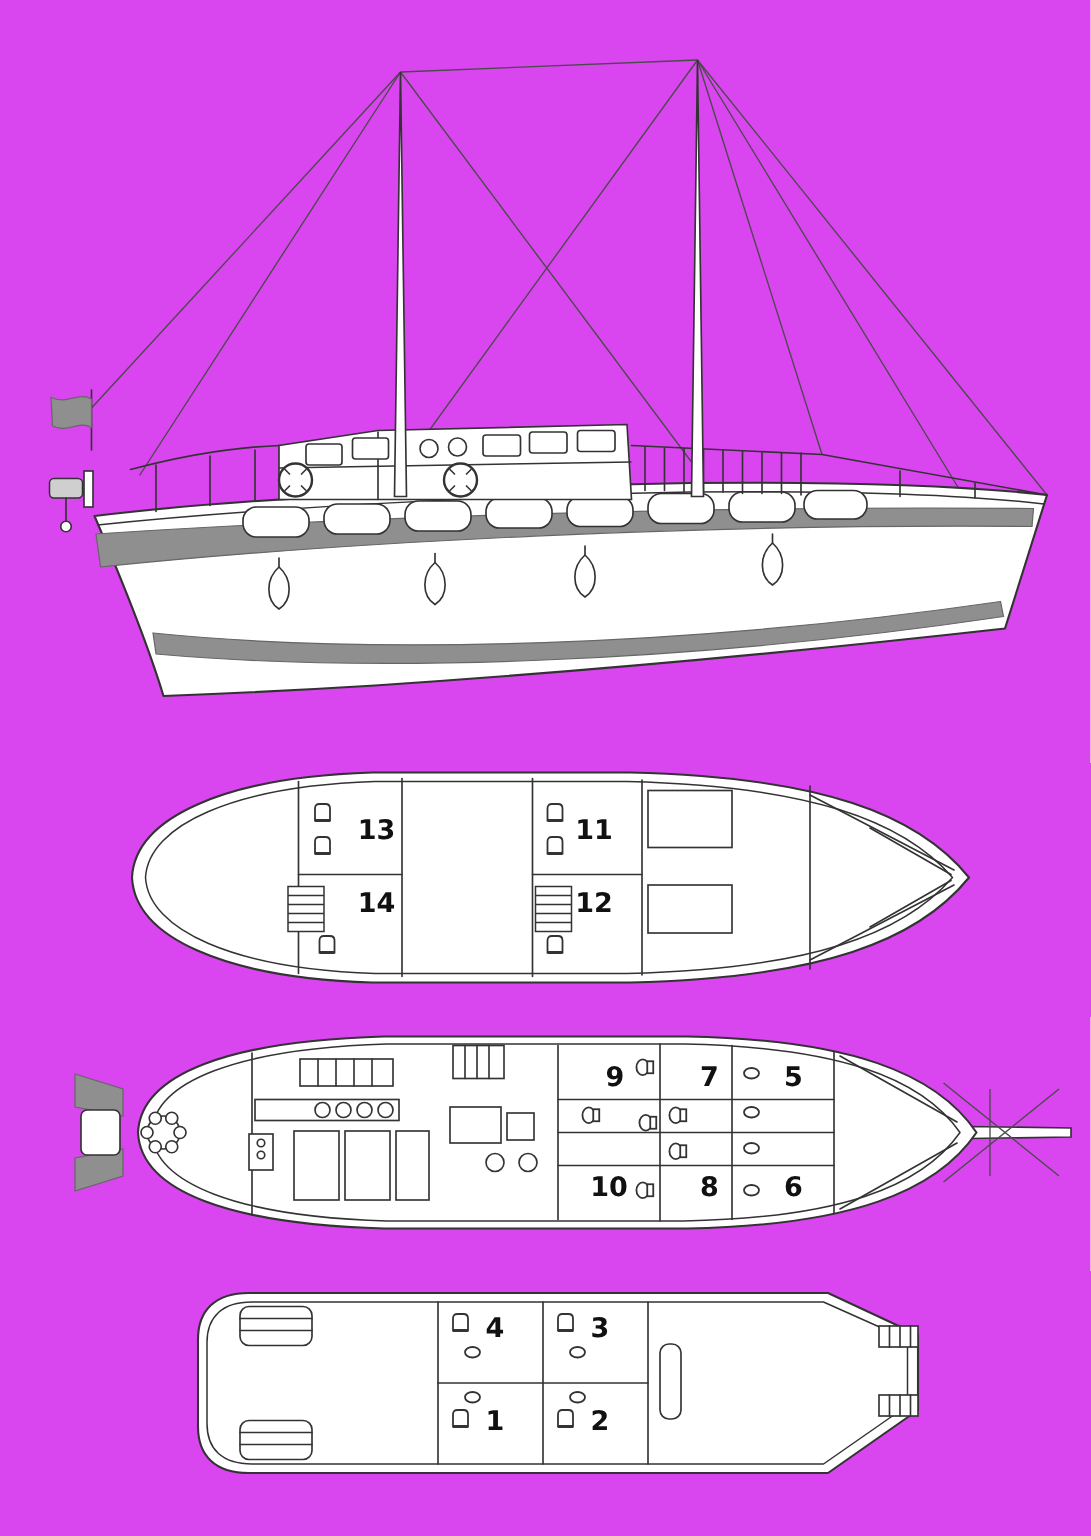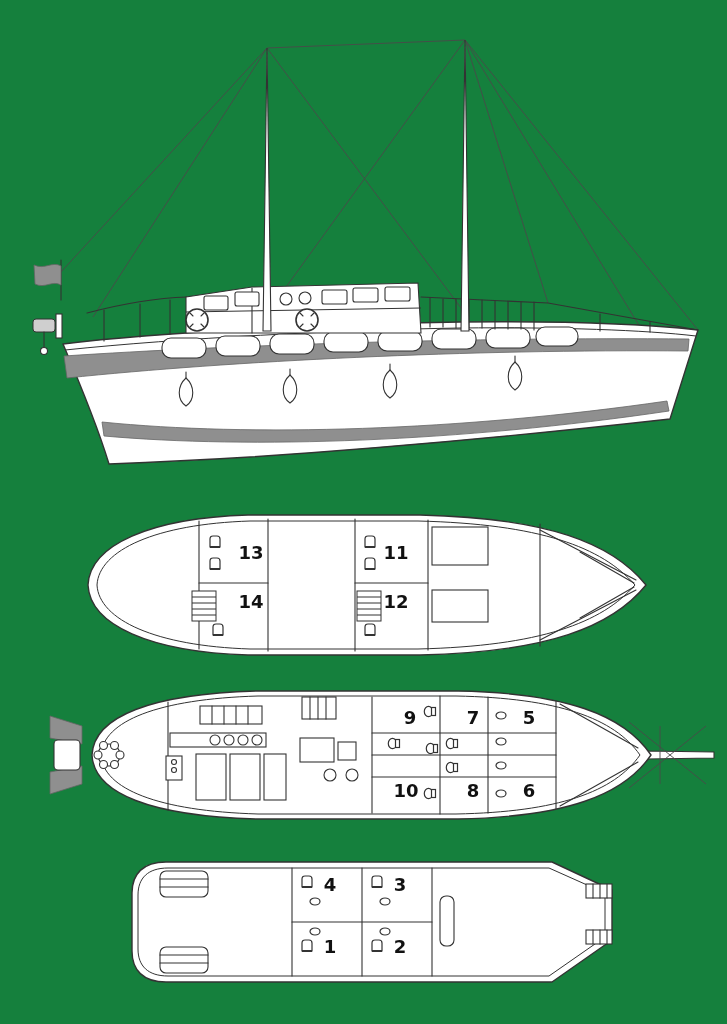--- a/index.html
+++ b/index.html
@@ -1,16 +1,16 @@
 <!DOCTYPE html>
 <html><head>
 <meta charset="utf-8">
 <style>
   html,body{margin:0;padding:0;background:#fff;}
-  .canvas{width:727px;height:1024px;background:#15803d;position:relative;overflow:hidden;}
+  .canvas{width:727px;height:1024px;background:#d946ef;position:relative;overflow:hidden;}
   svg{display:block;}
   .o  { fill:#ffffff; stroke:#333333; stroke-width:1.4; stroke-linejoin:round; }
   .i  { fill:none;    stroke:#333333; stroke-width:1;   stroke-linejoin:round; }
   .w  { fill:#ffffff; stroke:#333333; stroke-width:1.1; }
   .g  { fill:#8f8f8f; stroke:#666666; stroke-width:0.8; }
   .ln { fill:none; stroke:#333333; stroke-width:1.1; stroke-linecap:round; }
   .r  { fill:none; stroke:#4a4a4a; stroke-width:0.9; }
   .num{ font-family:"DejaVu Sans",sans-serif; font-weight:bold; font-size:18px; fill:#111111; text-anchor:middle; }
 </style>
 </head>

